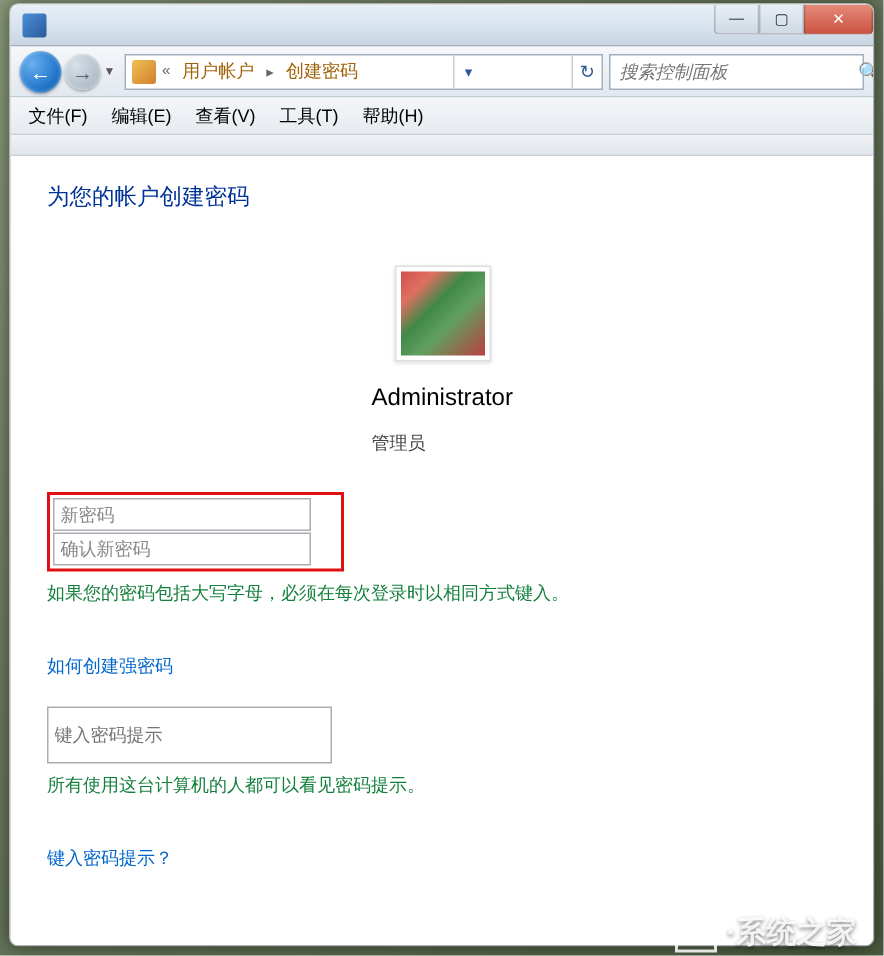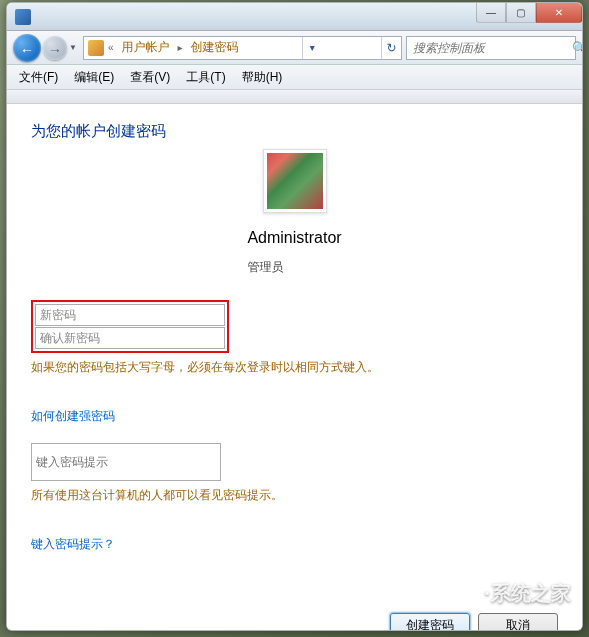--- a/index.html
+++ b/index.html
@@ -172,21 +172,21 @@
     }
     .content {
       flex:1;
       background:#fff;
       padding: 18px 24px;
       overflow-y:auto;
     }
     .page-heading {
       color:#003399;
       font-size:15px;
-      margin-bottom: 8px;
+      margin-bottom: 36px;
     }
     .account-row {
       display:flex;
       align-items:center;
       gap:16px;
       margin-bottom:24px;
       flex-direction:column;
     }
     .avatar-box {
       width:64px; height:64px;
@@ -202,29 +202,29 @@
     .account-name { font-size:16px; color:#000; margin-bottom:2px; }
     .account-type { font-size:12px; color:#444;margin-top:12px; }
     .highlight-inputs {
       border:2px solid #e01010;
       padding:1px;
       width:198px;
       margin-bottom:6px;
     }
     .pw-input {
       display:block;
-      width:190px;
+      width:172px;
       height:22px;
       border:1px solid #abadb3;
       padding:2px 4px;
       font-size:12px;
       margin:1px;
     }
     .pw-input::placeholder { color:#888; font-style:normal; }
-    .note-text { color:#a16207; font-size:12px; margin:6px 0 2px; }
+    .note-text { color:#15803d; font-size:12px; margin:6px 0 2px; }
     .link-text { color:#0066cc; font-size:12px; cursor:pointer;margin-top:32px; }
     .hint-block { margin-top:18px; }
     .hint-input {
       width:190px; height:38px;
       border:1px solid #abadb3;
       padding:16px 4px;
       font-size:12px;
     }
     .button-row {
       display:flex;
@@ -242,21 +242,21 @@
       cursor:pointer;
       padding:0 14px;
     }
     .btn.primary {
       border:1px solid #3c7fb1;
       box-shadow: 0 0 2px 1px #7fb8e0;
       background:linear-gradient(#f2f8fc,#d8eaf6);
     }
     .watermark {
       position:absolute;
-      right:18px; bottom:30px;
+      right:18px; bottom:2px;
       color:rgba(255,255,255,0.85);
       font-size:20px;
       font-weight:bold;
       display:flex;
       align-items:center;
       gap:6px;
       text-shadow:0 1px 3px rgba(0,0,0,0.5);
     }
     .wm-icon {
       width:28px; height:28px;

